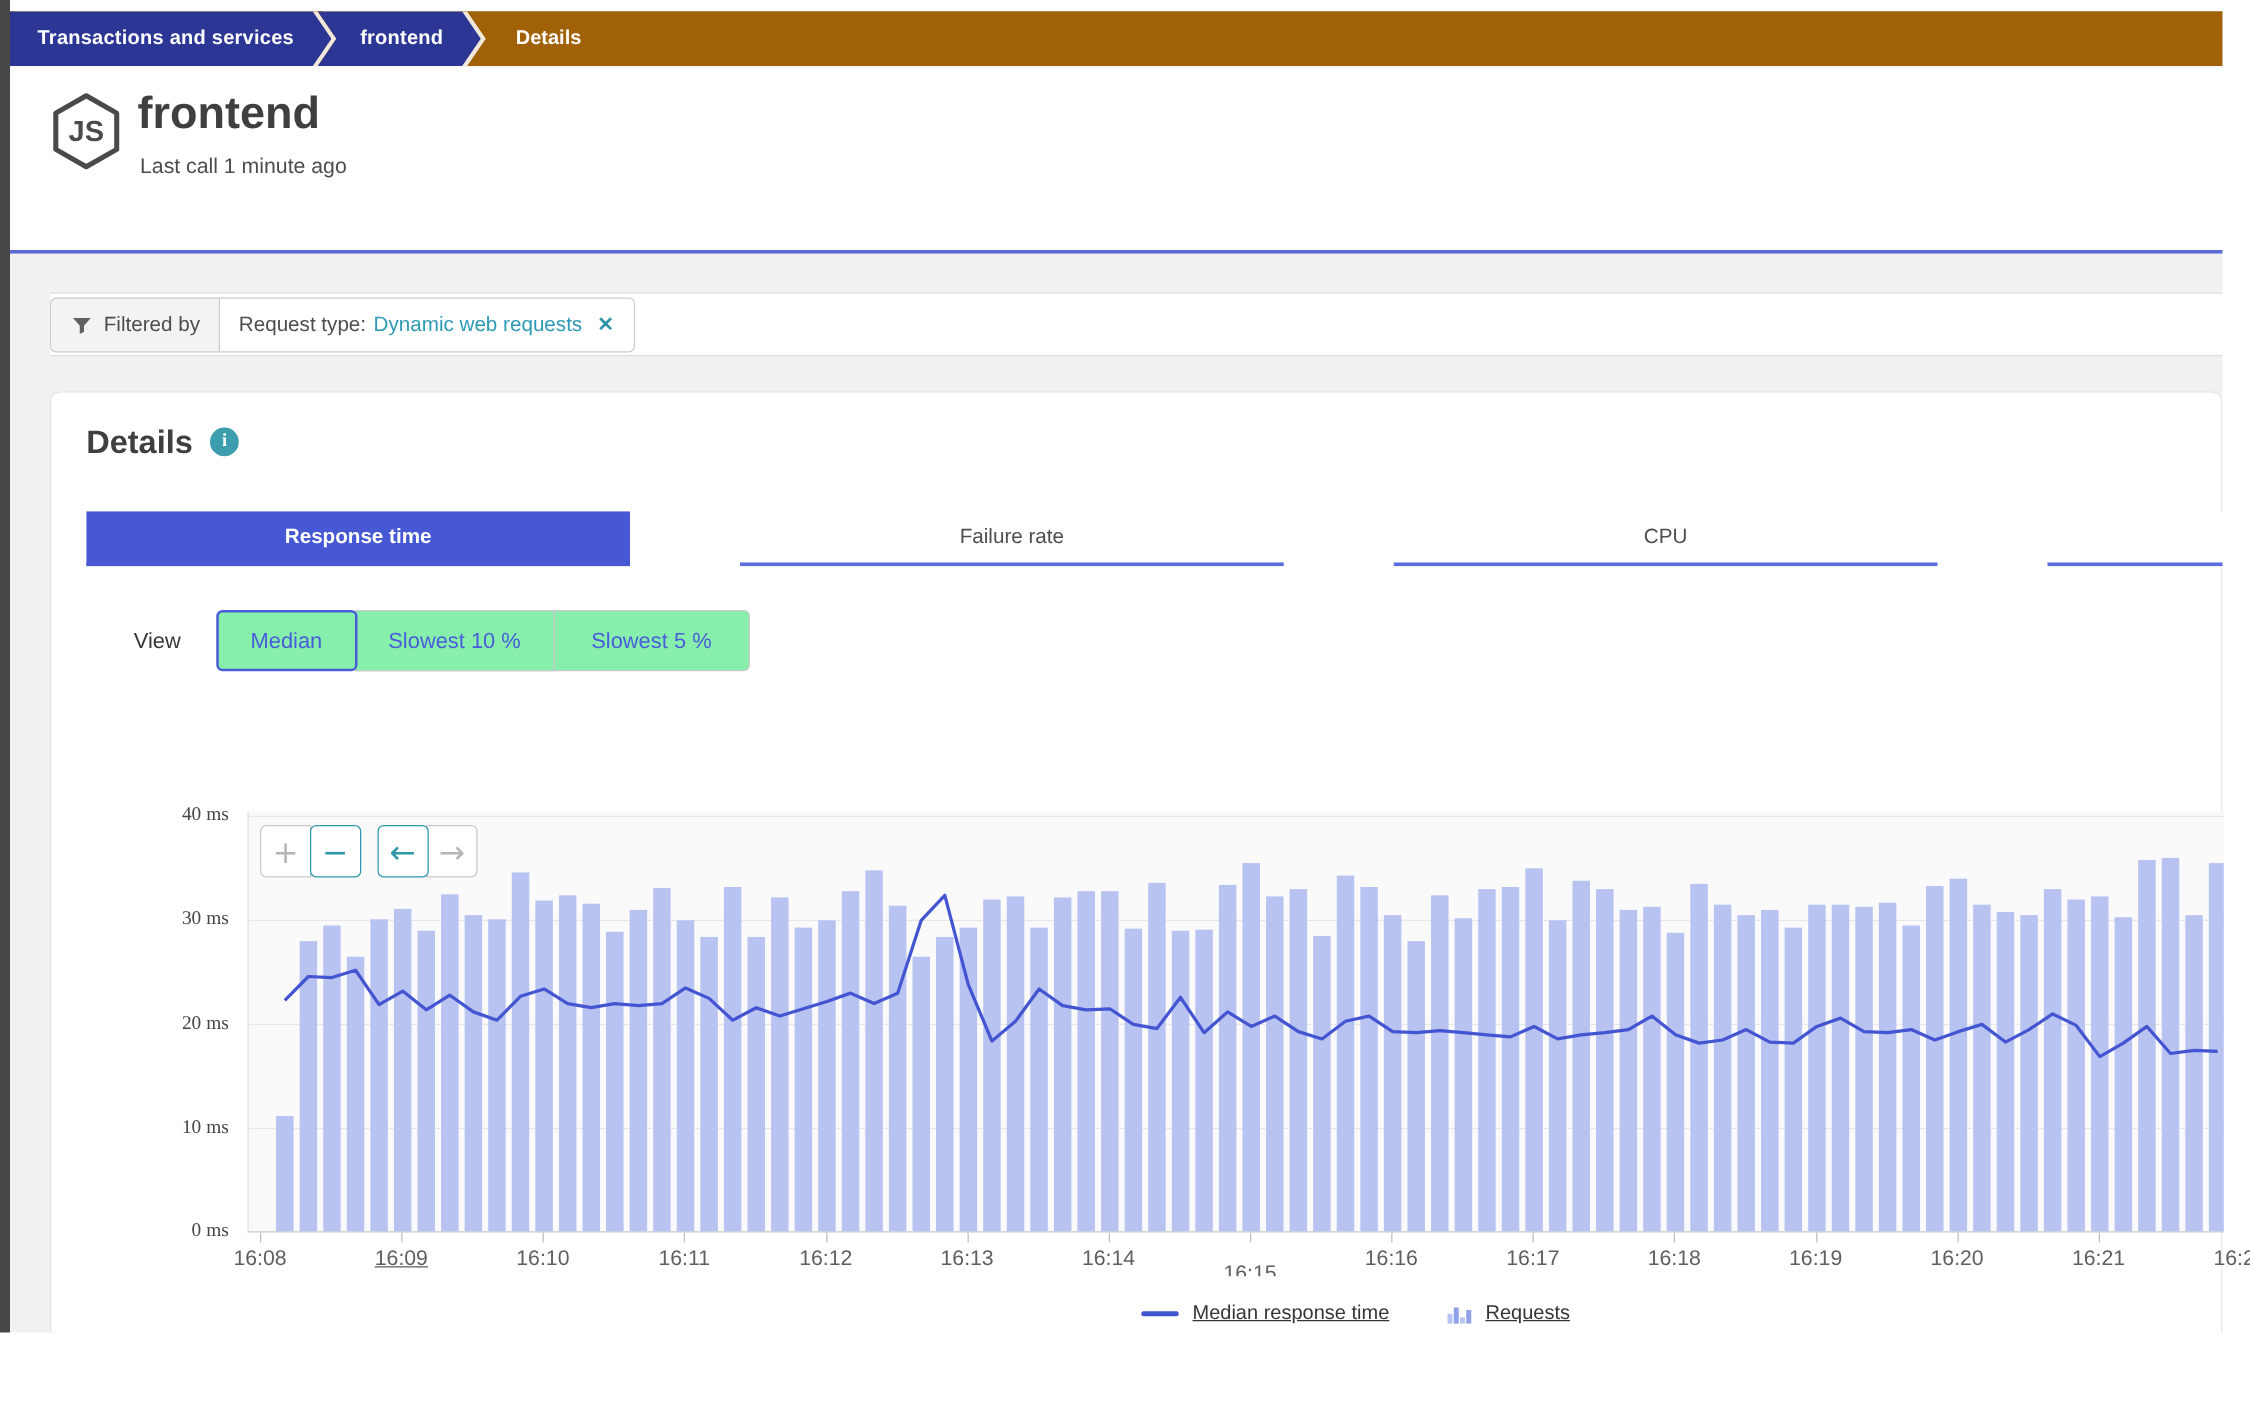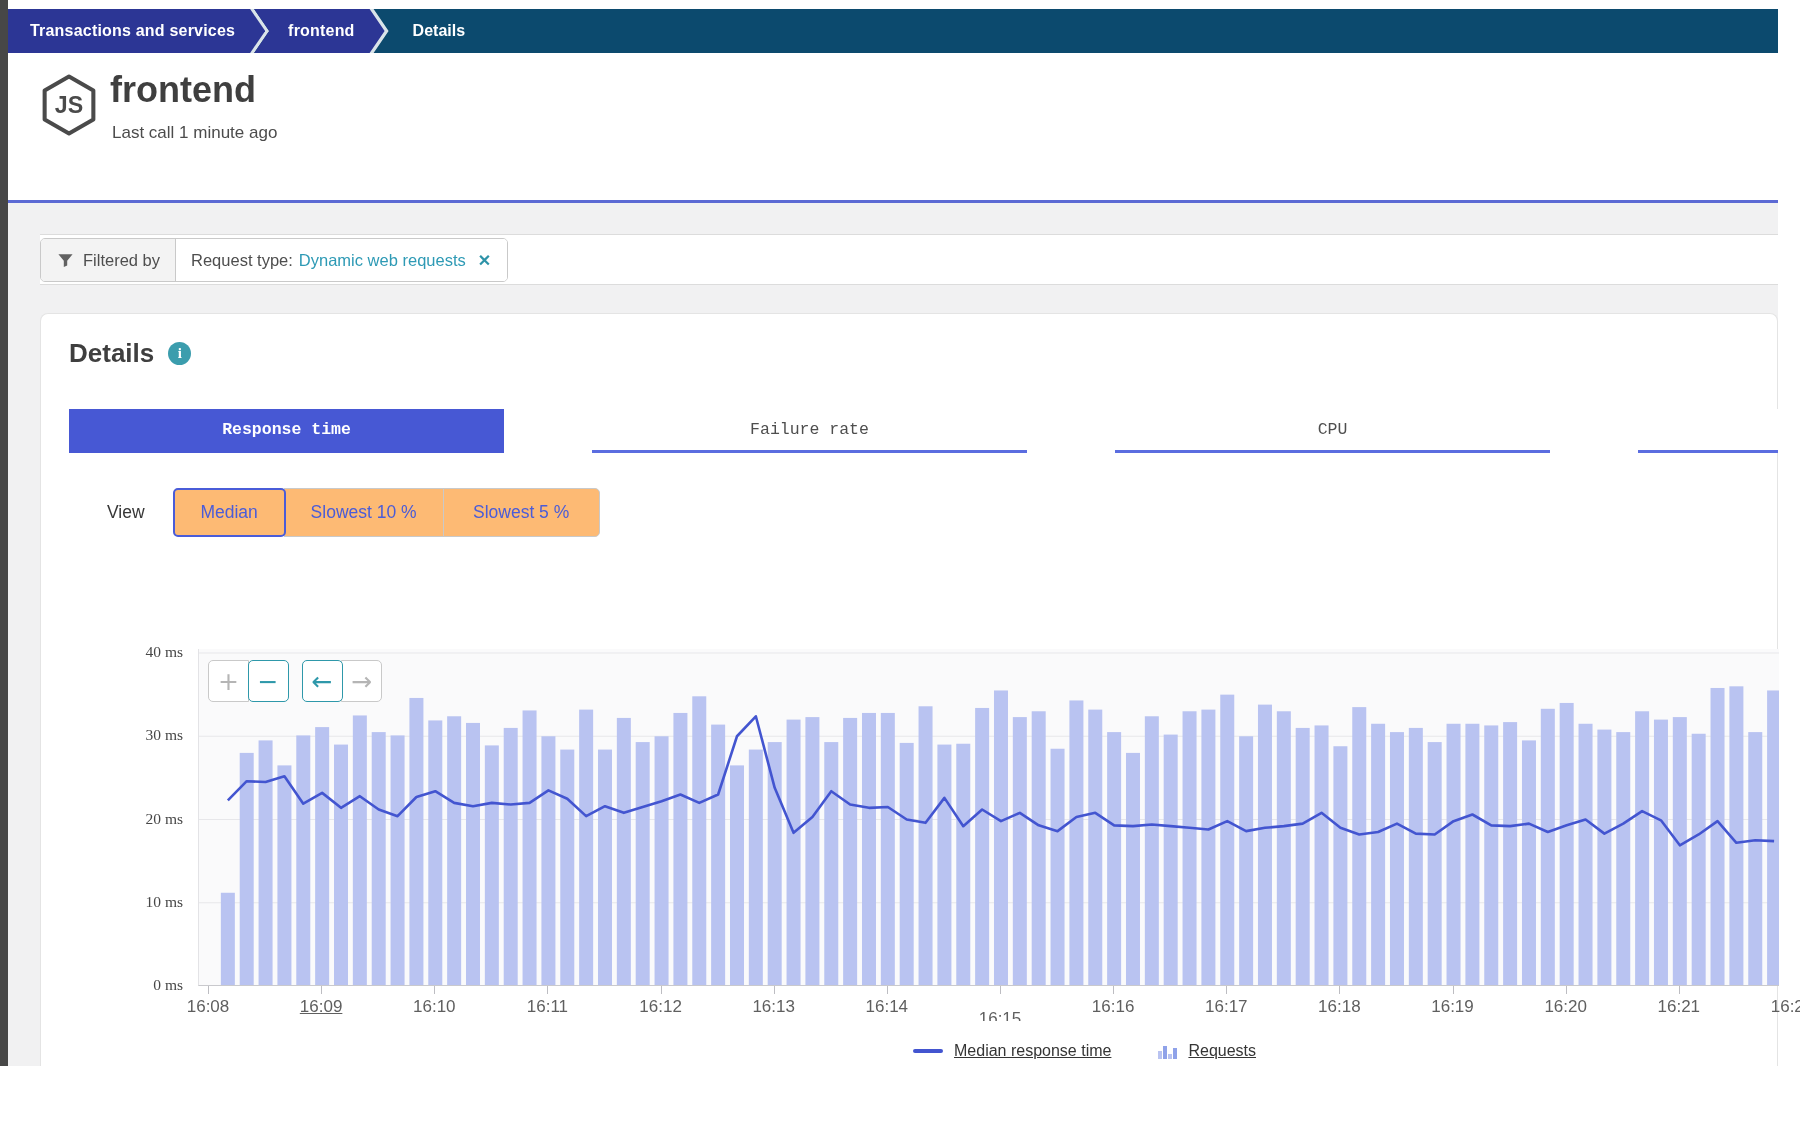--- a/index.html
+++ b/index.html
@@ -7,21 +7,21 @@
     width:1800px; height:1142px; position:relative; overflow:hidden;
     background:#ffffff; font-family:"Liberation Sans", sans-serif;
     -webkit-font-smoothing:antialiased;
   }
   
   .left-strip { position:absolute; left:0; top:0; width:8px; height:1066px; background:#474747; }
 
   
   .breadcrumb-bar {
     position:absolute; left:8px; top:9px; width:1770px; height:44px;
-    background:#0c4a6e; display:flex; align-items:stretch; color:#fff;
+    background:#a16207; display:flex; align-items:stretch; color:#fff;
   }
   .crumb-shadow { filter:drop-shadow(4px 0 0 rgba(255,255,255,0.85)); display:flex; }
   .crumb-dark {
     background:#2c3695; display:flex; align-items:center;
     font-size:16px; font-weight:bold; letter-spacing:.2px;
     padding:0 30px 0 22px;
     clip-path:polygon(0 0, calc(100% - 15px) 0, 100% 50%, calc(100% - 15px) 100%, 0 100%);
   }
   .crumb-shadow + .crumb-shadow { margin-left:-11px; }
   .crumb-shadow + .crumb-shadow .crumb-dark {
@@ -69,32 +69,32 @@
     width:23px; height:23px; border-radius:50%; background:#3b9dad; color:#fff;
     display:flex; align-items:center; justify-content:center;
     font-size:15px; font-weight:bold; font-family:"Liberation Serif", serif; cursor:pointer;
   }
 
   
   .tabs-row { position:absolute; left:28px; top:95px; width:1709px; height:44px; overflow:hidden; }
   .tab {
     position:absolute; top:0; height:44px; width:435px; box-sizing:border-box;
     display:flex; align-items:center; justify-content:center;
-    font-size:16.5px; color:#4e4e4e; border-bottom:3px solid #5b6de0; cursor:pointer; background:#fff;font-family:Liberation Mono, monospace;
+    font-size:16.5px; color:#4e4e4e; border-bottom:3px solid #5b6de0; cursor:pointer; background:#fff;
   }
   .tab.active { background:#4758d4; color:#ffffff; border-bottom:3px solid #4758d4; font-weight:bold; }
   .tab:nth-child(1){ left:0; } .tab:nth-child(2){ left:523px; }
   .tab:nth-child(3){ left:1046px; } .tab:nth-child(4){ left:1569px; }
 
   
   .view-row { position:absolute; left:26px; top:174px; height:49px; display:flex; align-items:center;margin-left:40px; }
   .view-label { font-size:17.5px; color:#373737; margin-right:28px; }
   .seg-btn {
     height:49px; box-sizing:border-box; display:flex; align-items:center; justify-content:center;
-    background:#fdba74; color:#4a5cd8; font-size:17.5px; cursor:pointer;
+    background:#86efac; color:#4a5cd8; font-size:17.5px; cursor:pointer;
     border:1px solid #c9c9c9;
   }
   .seg-btn.first { width:113px; border:2px solid #4a5cd8; border-radius:5px; position:relative; z-index:2; }
   .seg-btn.mid { width:160px; margin-left:-2px; }
   .seg-btn.last { width:157px; margin-left:-1px; border-radius:0 5px 5px 0; }
 
   
   .chart-wrap { position:absolute; left:157px; top:335px; width:1581px; height:337px; }
   .plot {
     position:absolute; left:0; top:0; width:1581px; height:337px;

